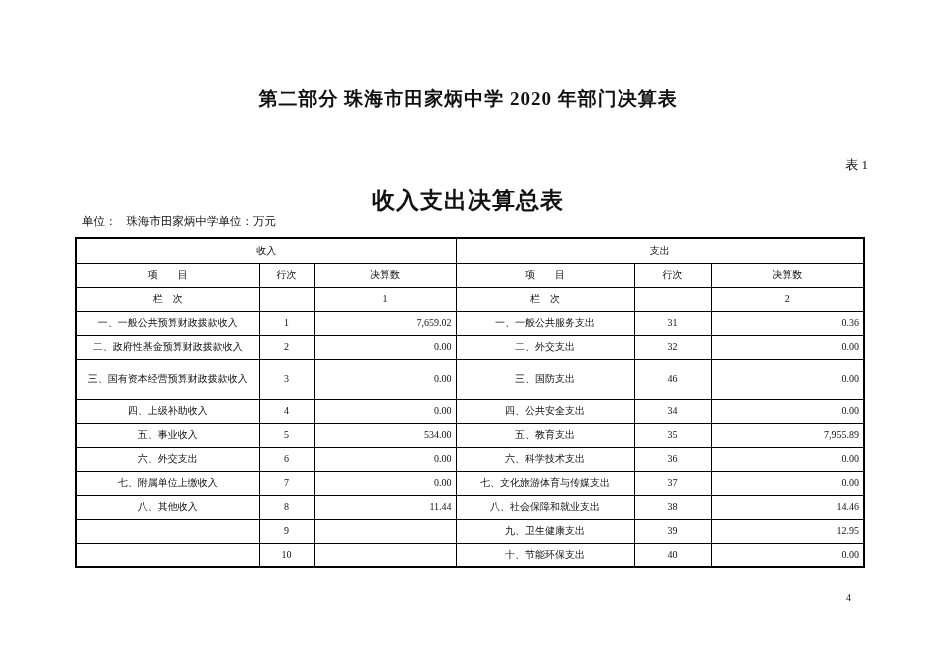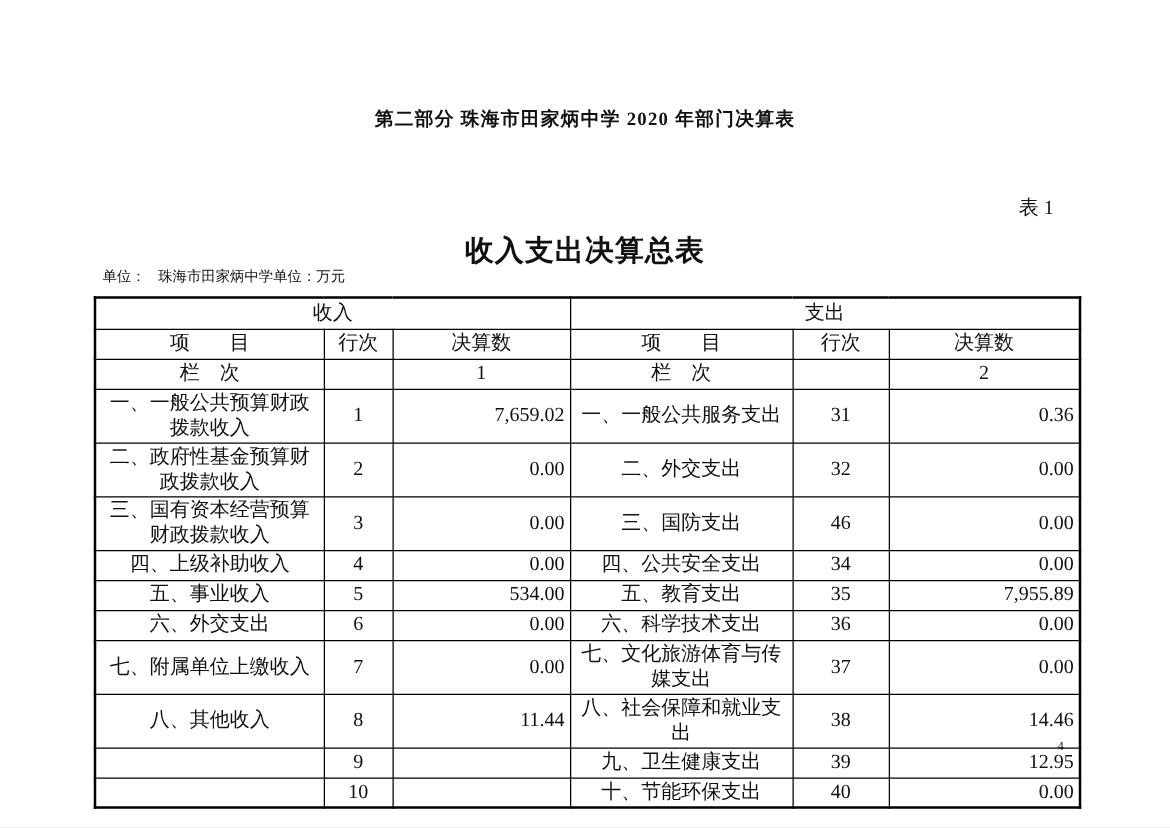--- a/index.html
+++ b/index.html
@@ -13,29 +13,29 @@
     color: #111111;
     overflow: hidden;
     margin: 0 auto;
   }
   .doc-title {
     position: absolute;
     top: 86px;
     left: 0;
     width: 100%;
     text-align: center;
-    font-size: 15px;
+    font-size: 19px;
     font-weight: bold;
     letter-spacing: 1px;
   }
   .table-tag {
     position: absolute;
     top: 156px;
-    right: 93px;
-    font-size: 16px;
+    right: 68px;
+    font-size: 13px;
   }
   .doc-subtitle {
     position: absolute;
     top: 185px;
     left: 0;
     width: 100%;
     text-align: center;
     font-size: 23px;
     font-weight: bold;
     letter-spacing: 1px;
@@ -52,21 +52,21 @@
   }
   .unit-left { padding-left: 7px; }
   .unit-left .unit-value { margin-left: 10px; }
   .main-table {
     position: absolute;
     top: 237px;
     left: 75px;
     border-collapse: collapse;
     table-layout: fixed;
     width: 788px;
-    font-size: 16px;
+    font-size: 10px;
   }
   .main-table td {
     border: 1px solid #000;
     padding: 1px 4px;
     vertical-align: middle;
     overflow: hidden;
     line-height: 1.25;
   }
   .main-table { border: 2px solid #000; }
   .c { text-align: center; }

